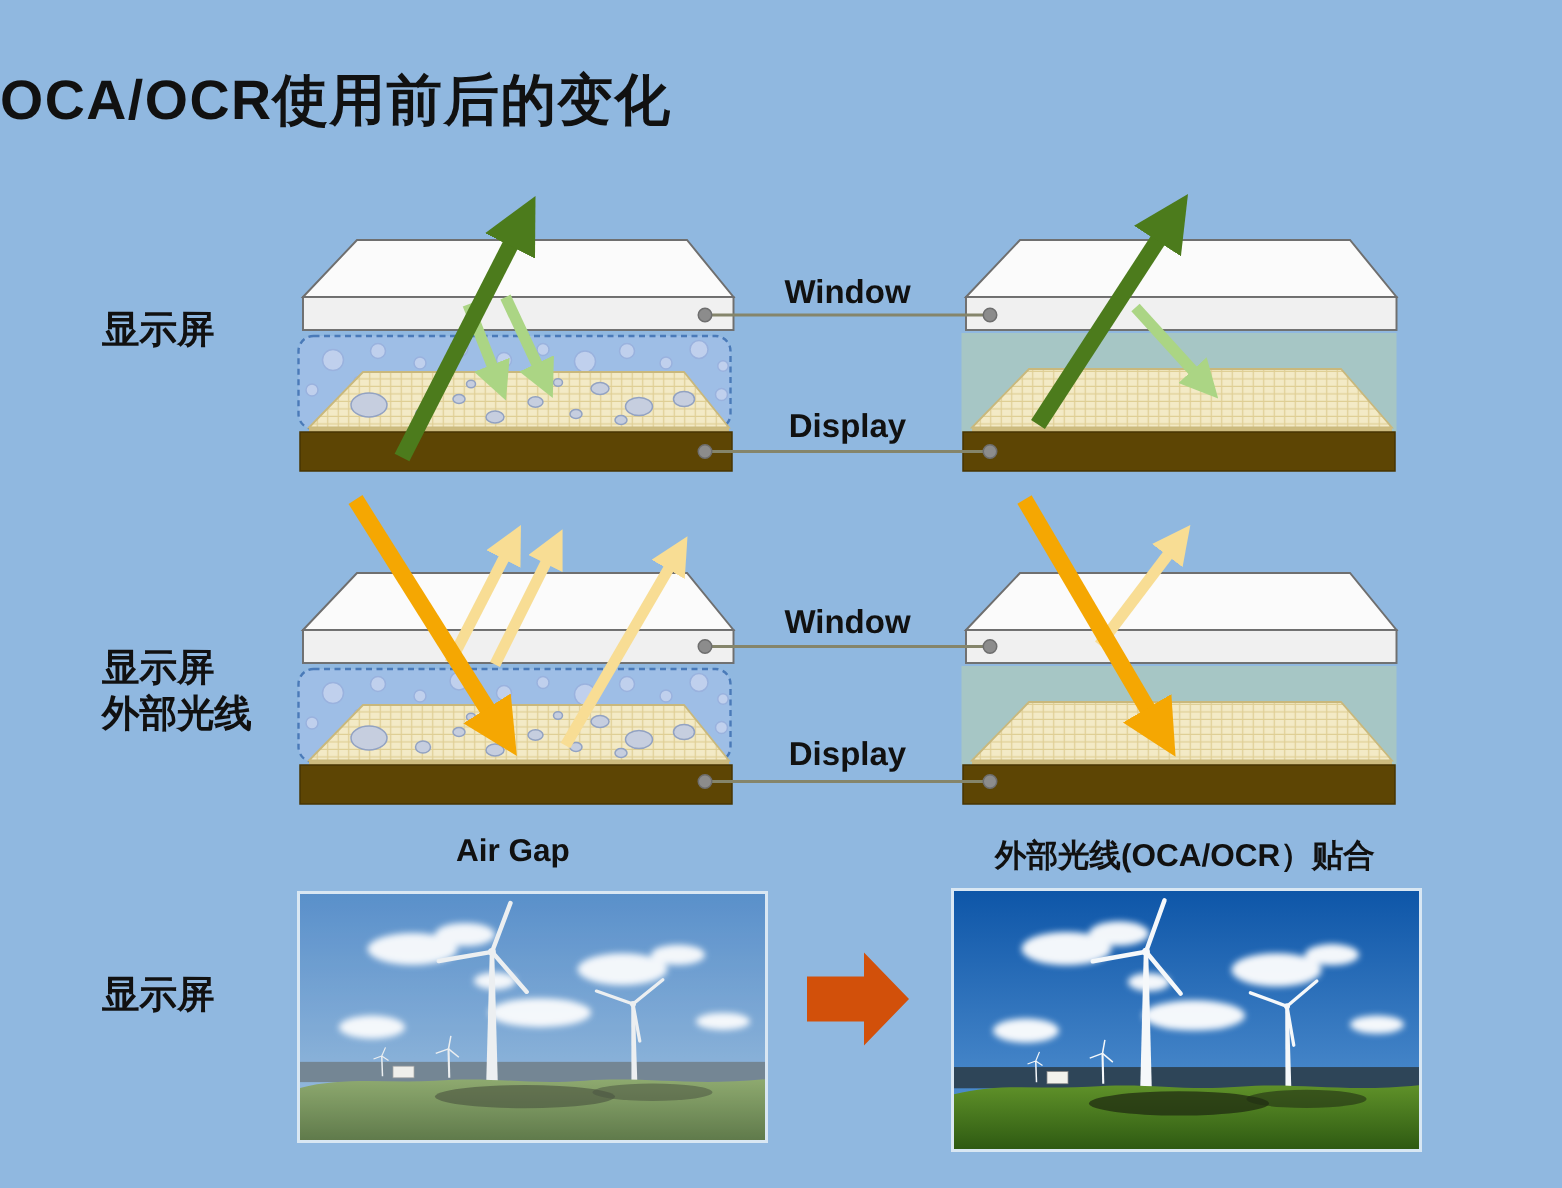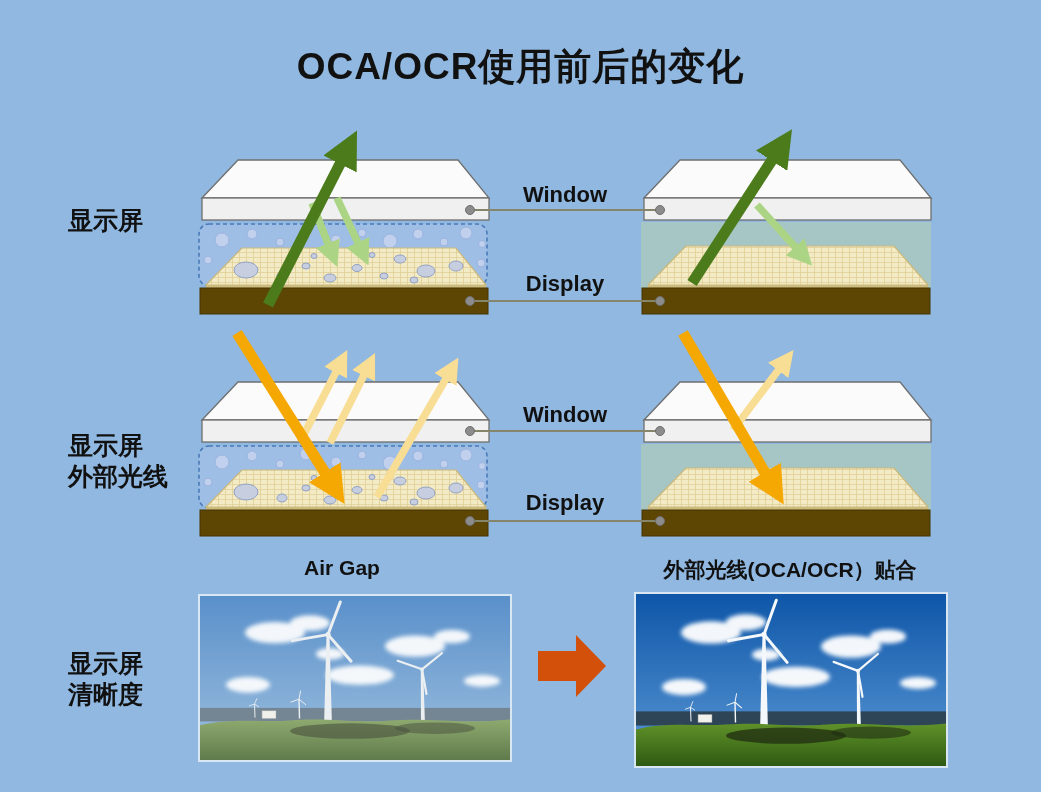--- a/index.html
+++ b/index.html
@@ -22,21 +22,21 @@
     --trans-arrow:#D2500A;
   }
   html,body{margin:0;padding:0;}
   body{
     width:1041px;height:792px;background:var(--bg);
     font-family:"Liberation Sans","DejaVu Sans",sans-serif;
     position:relative;overflow:hidden;color:var(--ink);
   }
   .abs{position:absolute;}
   .title{
-    left:0;top:42px;width:1041px;text-align:center;
+    left:0;top:42px;width:1041px;
     font-size:37px;font-weight:bold;letter-spacing:1px;
   }
   .side-label{
     left:68px;width:150px;font-size:25px;font-weight:bold;line-height:31px;
   }
   .layer-label{
     width:200px;text-align:center;font-size:22px;font-weight:bold;
   }
   .connector{
     height:2px;background:var(--leader);
@@ -102,21 +102,20 @@
 
 <div class="abs side-label" style="top:205px">
   <div>显示屏</div>
 </div>
 <div class="abs side-label" style="top:430px">
   <div>显示屏</div>
   <div>外部光线</div>
 </div>
 <div class="abs side-label" style="top:648px">
   <div>显示屏</div>
-  <div>清晰度</div>
 </div>
 
 <svg class="abs" style="left:194px;top:108px" width="300" height="215" viewBox="0 0 300 215">
   <rect x="5" y="116" width="288" height="62" rx="10" fill="var(--gap-fill)" stroke="var(--gap-border)" stroke-width="1.6" stroke-dasharray="4 3"></rect>
   <g fill="#C2D2EE" stroke="#9AB2DE" stroke-width="1" opacity="0.95">
     <circle cx="28" cy="132" r="7"></circle>
       <circle cx="58" cy="126" r="5"></circle>
       <circle cx="86" cy="134" r="4"></circle>
     <circle cx="112" cy="124" r="6"></circle>
       <circle cx="142" cy="132" r="5"></circle>

